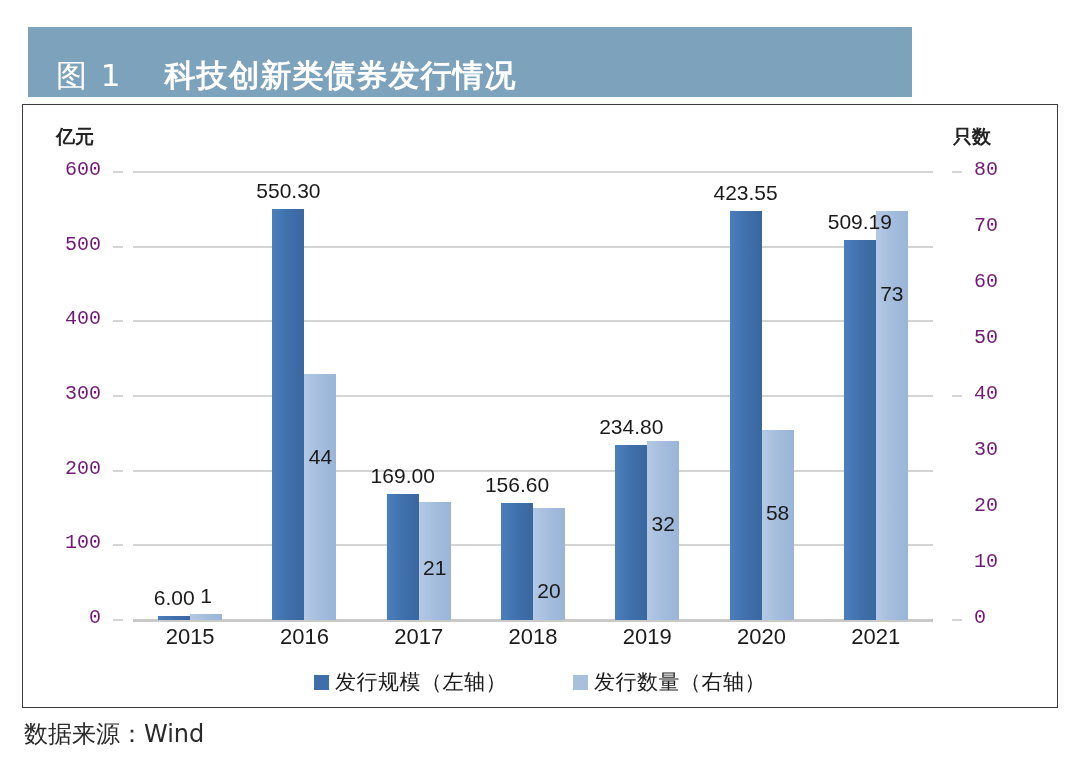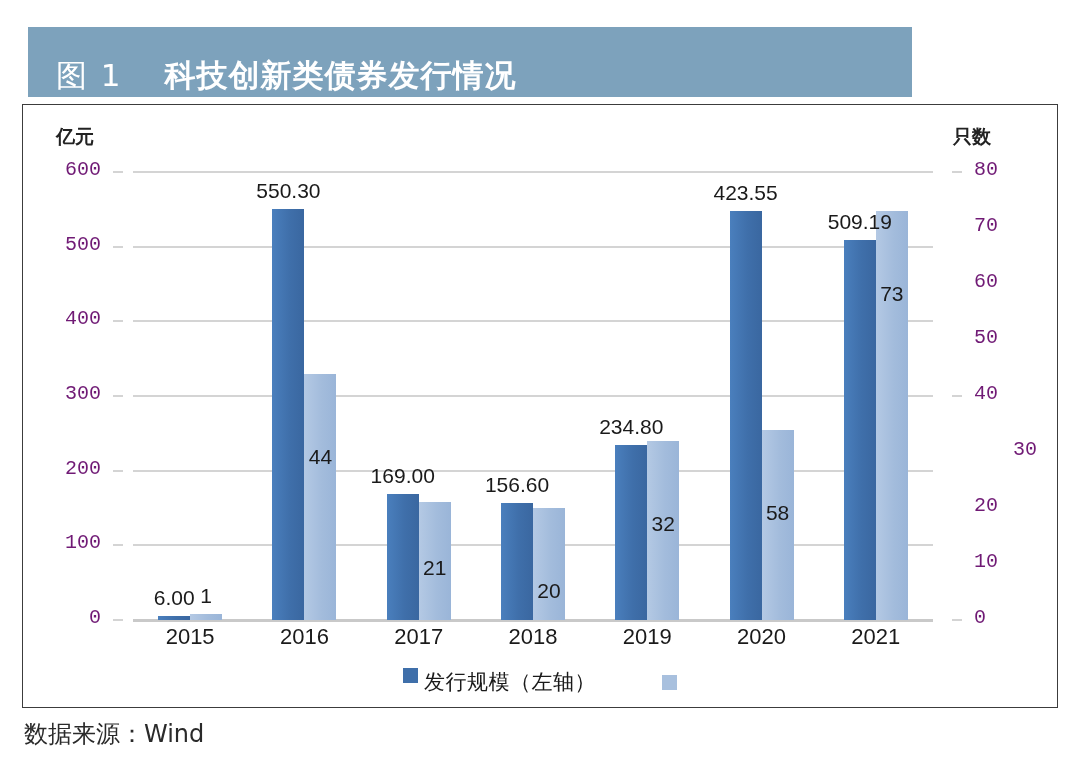--- a/index.html
+++ b/index.html
@@ -173,21 +173,21 @@
     left: 0;
     top: 668px;
     width: 1080px;
     display: flex;
     justify-content: center;
     align-items: center;
     gap: 66px;
   }
   .legend-item {
     display: flex;
-    align-items: flex-start;
+    align-items: center;
     gap: 6px;
   }
   .legend-swatch {
     width: 15px;
     height: 15px;
     display: inline-block;
   }
   .legend-swatch.primary   { background: #3f6faa; }
   .legend-swatch.secondary { background: #a8c0de; }
   .legend-label {
@@ -238,21 +238,21 @@
     <div class="tick-stub" style="top: 447px; right: 0px;"></div>
   </div>
 <div id="y-right-axis">
     <div class="ytick right" style="top: -14px; left: 22px;">80</div>
     <div class="tick-stub" style="top: -1px; left: 0px;"></div>
     <div class="ytick right" style="top: 42px; left: 22px;">70</div>
     <div class="ytick right" style="top: 98px; left: 22px;">60</div>
     <div class="ytick right" style="top: 154px; left: 22px;">50</div>
     <div class="ytick right" style="top: 210px; left: 22px;">40</div>
     <div class="tick-stub" style="top: 223px; left: 0px;"></div>
-    <div class="ytick right" style="top: 266px; left: 22px; margin-left: 39px;">30</div>
+    <div class="ytick right" style="top: 266px; left: 22px;">30</div>
     <div class="ytick right" style="top: 322px; left: 22px;">20</div>
     <div class="ytick right" style="top: 378px; left: 22px;">10</div>
     <div class="ytick right" style="top: 434px; left: 22px;">0</div>
     <div class="tick-stub" style="top: 447px; left: 0px;"></div>
   </div>
 
 <div id="plot-area">
     <div class="gridline" style="top: -1px;"></div>
     <div class="gridline" style="top: 73.6667px;"></div>
     <div class="gridline" style="top: 148.333px;"></div>
@@ -314,16 +314,17 @@
     <div class="xtick" style="left: 685.714px; width: 114.286px;">2021</div>
   </div>
 
 <div id="legend">
     <div class="legend-item">
       <span class="legend-swatch primary" style="background: rgb(63, 111, 170);"></span>
       <span class="legend-label">发行规模（左轴）</span>
     </div>
     <div class="legend-item">
       <span class="legend-swatch secondary" style="background: rgb(168, 192, 222);"></span>
+      <span class="legend-label">发行数量（右轴）</span>
     </div>
   </div>
 
 <div id="source-note">数据来源：Wind</div>
 
 </body></html>

